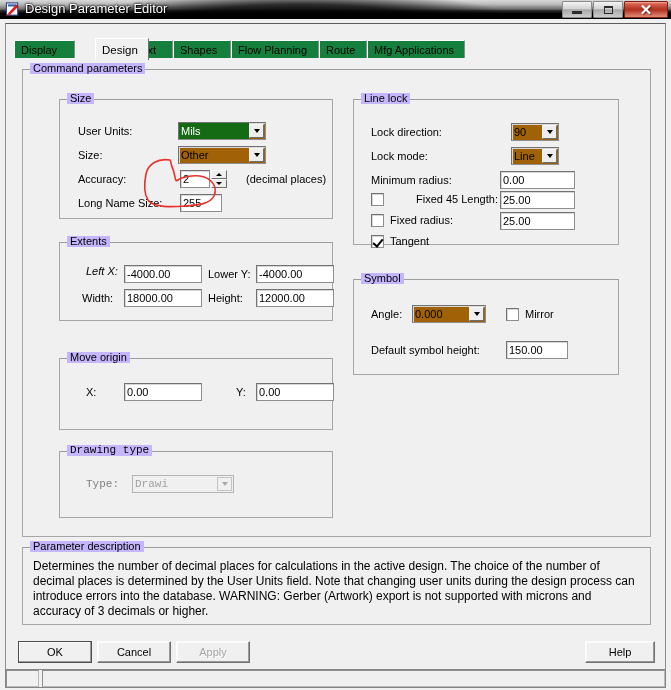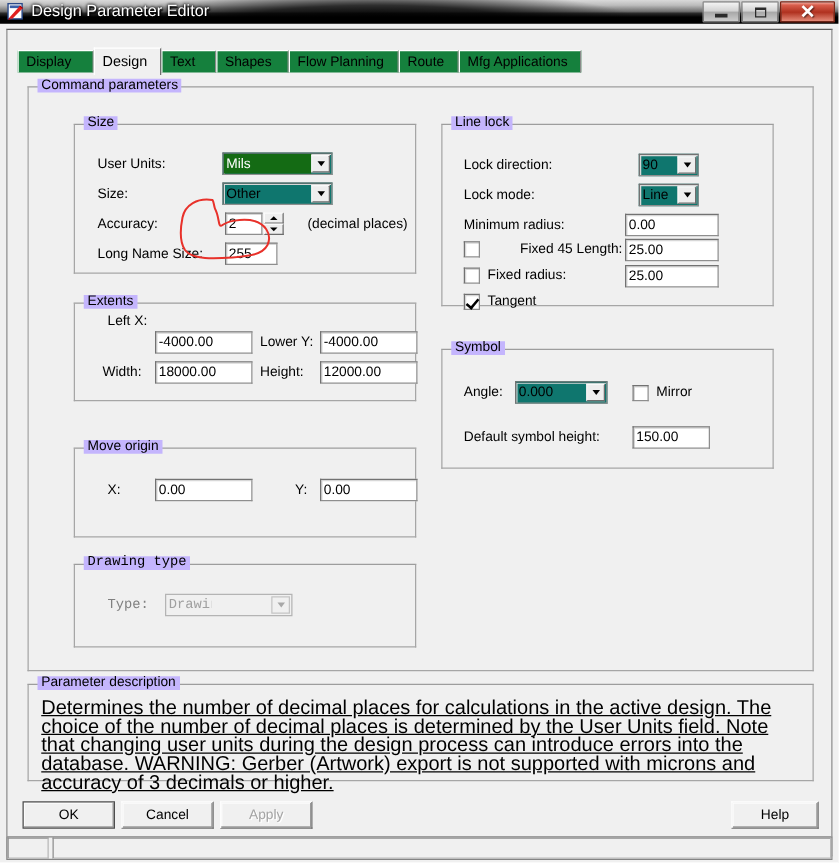--- a/index.html
+++ b/index.html
@@ -131,20 +131,21 @@
   .tab.active {
     top: 0px;
     height: 22px;
     padding-top: 3px;
     background: #f0f0f0;
     border: 1px solid #ffffff;
     border-right-color: #6f6f6f;
     border-bottom: none;
     z-index: 3;
     font-size: 11.5px;
+    margin-left: 20px;
   }
 
   
   .group {
     position: absolute;
     box-sizing: border-box;
     border: 1px solid #a6a6a6;
     border-top-color: #9d9d9d;
   }
   .group > .legend {
@@ -180,21 +181,21 @@
     line-height: 16px;
     padding: 0 2px;
     color: #000;
     overflow: hidden;
     white-space: nowrap;
   }
 
   .combo {
     position: absolute;
     box-sizing: border-box;
-    background: #0f766e;
+    background: #a16207;
     border: 1px solid #8e8e8e;
     border-top-color: #727272;
     border-left-color: #727272;
     box-shadow: inset 1px 1px 0 #d7d7d7;
     display: flex;
     align-items: stretch;
     overflow: hidden;
   }
   .combo .cval {
     flex: 1 1 auto;
@@ -314,24 +315,23 @@
   }
   .chk .ctext {
     font-size: 11px; line-height: 13px; color: #000; white-space: nowrap;
   }
 
   
   .desc-text {
     position: absolute;
     left: 10px; top: 11px;
     width: 606px;
-    font-size: 16px;
+    font-size: 12px;
     line-height: 15px;
     color: #000;
-    text-decoration: underline;
   }
 
   
   .btn {
     position: absolute;
     box-sizing: border-box;
     height: 22px;
     background: #f0f0f0;
     border: 1px solid #707070;
     border-top-color: #fdfdfd;
@@ -450,21 +450,21 @@
         </div>
         <div class="lbl" style="left:186px; top:73px;">(decimal places)</div>
 
         <div class="lbl" style="left:18px; top:97px;">Long Name Size:</div>
         <div class="tbox" style="left:120px; top:94px; width:42px; height:18px;">255</div>
       </div>
 
       <div class="group" style="left:36px; top:172px; width:274px; height:79px;">
         <div class="legend">Extents</div>
 
-        <div class="lbl" style="left:26px; top:8px;">Left X:</div>
+        <div class="lbl" style="left:26px; top:22px;font-style:italic;">Left X:</div>
         <div class="tbox" style="left:64px; top:22px; width:78px; height:18px;">-4000.00</div>
 
         <div class="lbl" style="left:148px; top:25px;">Lower Y:</div>
         <div class="tbox" style="left:196px; top:22px; width:78px; height:18px;">-4000.00</div>
 
         <div class="lbl" style="left:22px; top:49px;">Width:</div>
         <div class="tbox" style="left:64px; top:46px; width:78px; height:18px;">18000.00</div>
 
         <div class="lbl" style="left:148px; top:49px;">Height:</div>
         <div class="tbox" style="left:196px; top:46px; width:78px; height:18px;">12000.00</div>

